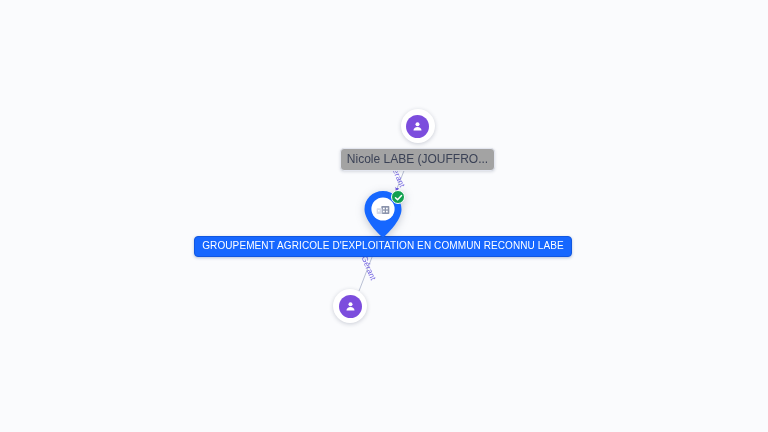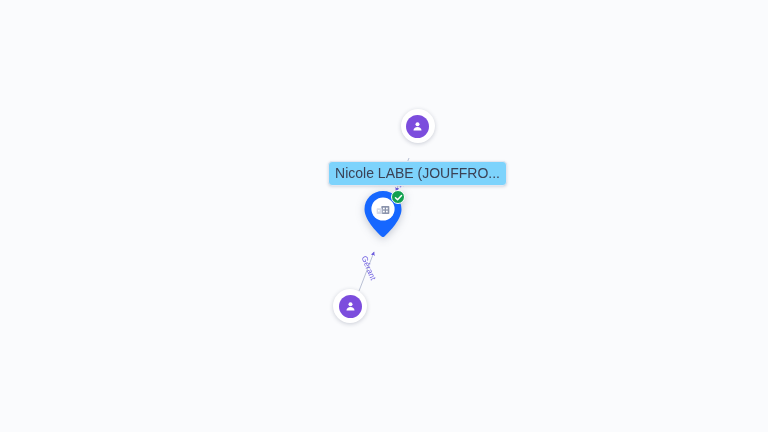--- a/index.html
+++ b/index.html
@@ -57,27 +57,27 @@
     border-radius: 50%;
     background: #7c4ddd;
     display: flex;
     align-items: center;
     justify-content: center;
   }
   .person-avatar svg { display: block; }
 
   
   .pill {
-    margin-top: 18px;
-    background: #7dd3fc;
+    margin-top: 5px;
+    background: #a3a3a3;
     border: 1px solid #e3e6ef;
     border-radius: 4px;
     box-shadow: 0 1px 3px rgba(32, 43, 75, 0.16);
     color: #3b4256;
-    font-size: 14px;
+    font-size: 12px;
     line-height: 1;
     padding: 4px 6px 5px 6px;
     white-space: nowrap;
   }
 
   
   .company-node {
     position: absolute;
     display: flex;
     flex-direction: column;
@@ -177,20 +177,21 @@
         <rect x="12" y="14.5" width="2.6" height="2.6" fill="#ffffff"></rect>
         <rect x="16.5" y="14.5" width="2.6" height="2.6" fill="#ffffff"></rect>
         <rect x="4.5" y="13.5" width="2.4" height="2.4" fill="#ffffff"></rect>
       </svg>
       <span class="check-badge">
         <svg width="9" height="9" viewBox="0 0 24 24" fill="none" stroke="#ffffff" stroke-width="4" stroke-linecap="round" stroke-linejoin="round">
           <path d="M4 12.5 L9.5 18 L20 6.5"></path>
         </svg>
       </span>
     </div>
+    <div class="company-pill">GROUPEMENT AGRICOLE D'EXPLOITATION EN COMMUN RECONNU LABE</div>
   </div>
 
   <div class="node" style="left:290px; top:289px; width:120px;">
     <div class="person-avatar">
       <span class="disc">
         <svg width="13" height="13" viewBox="0 0 24 24" fill="#ffffff">
           <circle cx="12" cy="8" r="3.7"></circle>
           <path d="M4.6 19.4c0-4 3.3-6.3 7.4-6.3s7.4 2.3 7.4 6.3z"></path>
         </svg>
       </span>

